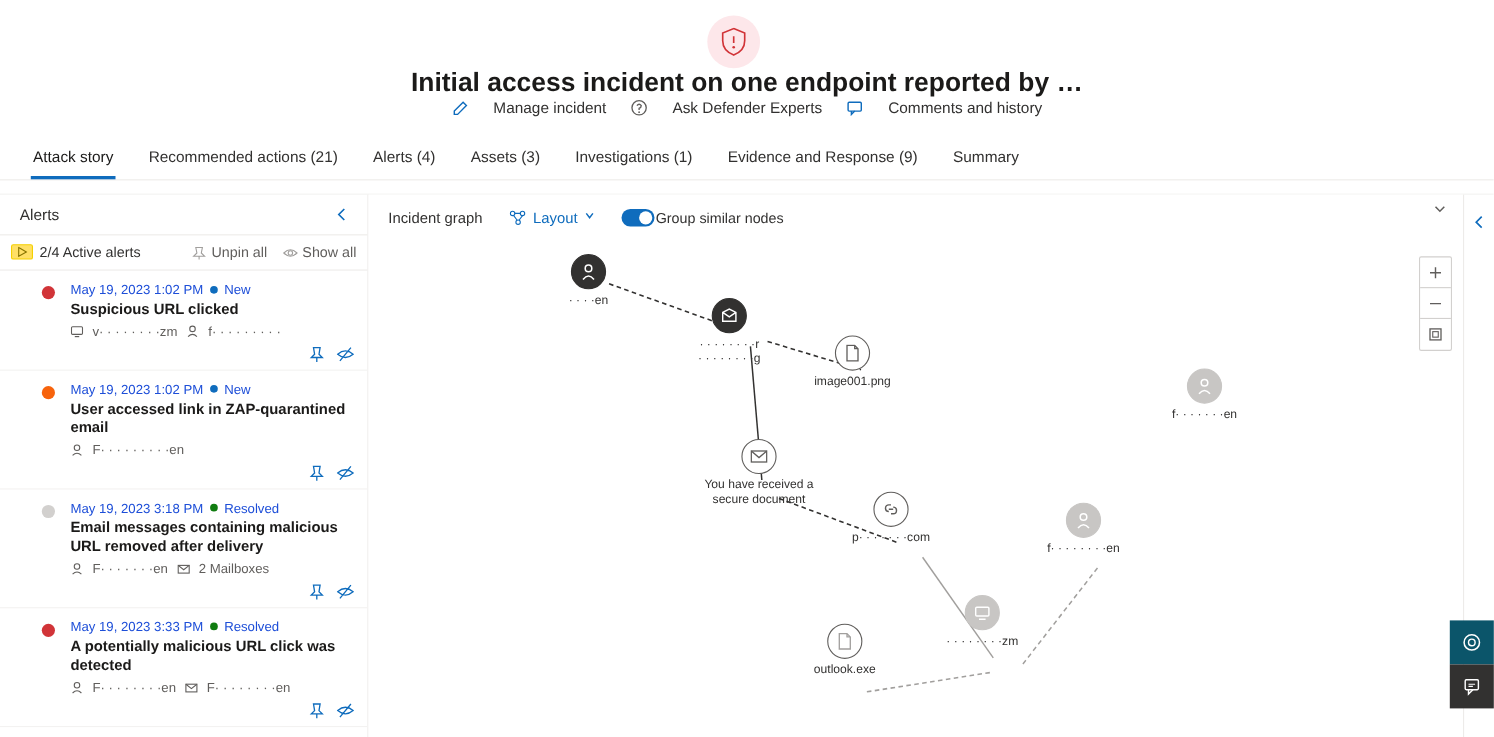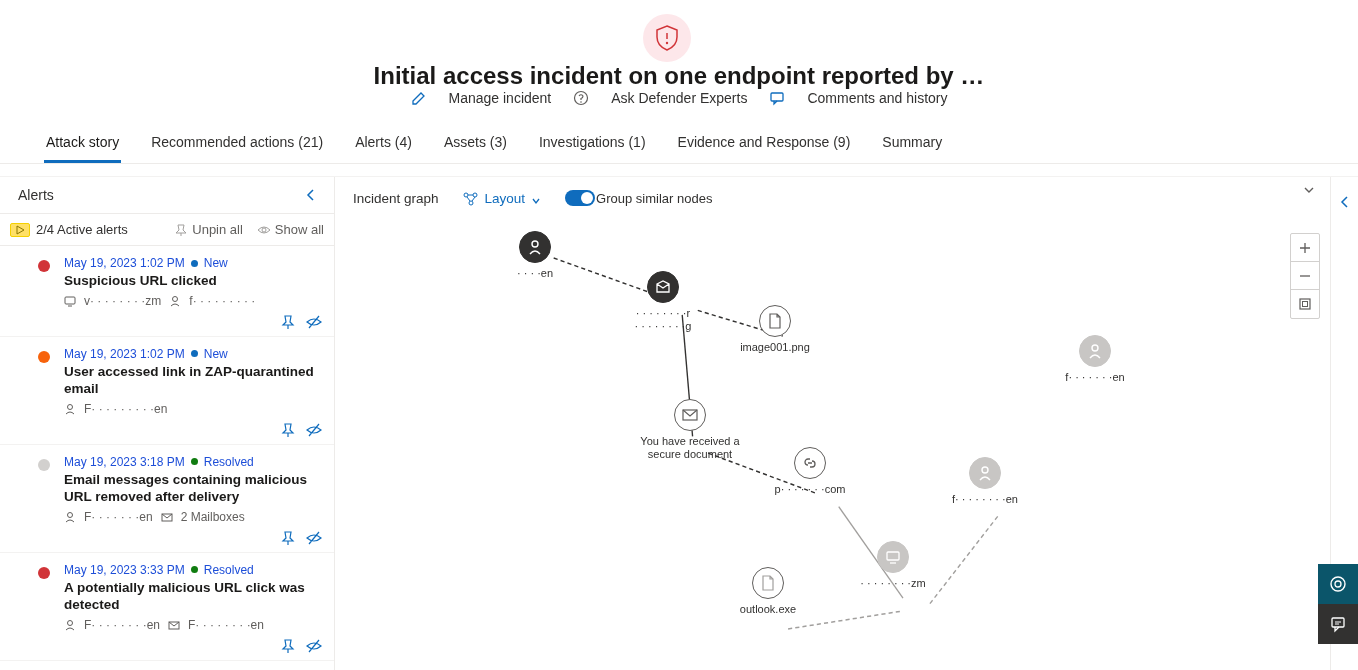--- a/index.html
+++ b/index.html
@@ -3,49 +3,49 @@
 <meta charset="utf-8">
 <style>
   * { box-sizing: border-box; margin: 0; padding: 0; }
   html, body { width: 1358px; height: 670px; font-family: "Segoe UI", Tahoma, sans-serif; font-size: 13px; color: #323130; background: #fff; overflow: hidden; }
   .header { display: flex; align-items: center; padding: 14px 24px 10px 24px; flex-direction: column; }
   .shield-circle { width: 48px; height: 48px; border-radius: 50%; background: #fde7ea; display: flex; align-items: center; justify-content: center; margin-right: 24px; }
   .page-title { font-size: 24px; font-weight: 600; color: #1b1a19; flex: 0 0 auto; }
   .header-spacer { flex: 1; }
   .header-actions { display: flex; gap: 22px; align-items: center; color: #323130; }
   .header-actions .action { display: flex; align-items: center; gap: 22px; cursor: pointer; font-size: 14px; }
-  .tabs { display: flex; gap: 28px; padding: 12px 28px 0 44px; border-bottom: 1px solid #edebe9; }
+  .tabs { display: flex; gap: 28px; padding: 12px 28px 0 28px; border-bottom: 1px solid #edebe9; }
   .tab { padding: 6px 2px 10px 2px; cursor: pointer; font-size: 14px; color: #323130; border-bottom: 3px solid transparent; }
   .tab.active { color: #1b1a19; font-weight: 500; border-bottom: 3px solid #0f6cbd; }
   .content { display: flex; height: calc(670px - 60px - 43px); border-top: 1px solid #f3f2f1; margin-top: 12px; }
   .sidebar { width: 335px; border-right: 1px solid #edebe9; display: flex; flex-direction: column; }
   .sidebar-header { display: flex; align-items: center; justify-content: space-between; padding: 10px 16px 10px 18px; border-bottom: 1px solid #edebe9; }
   .sidebar-title { font-size: 14px; font-weight: 500; }
   .sidebar-toolbar { display: flex; align-items: center; justify-content: space-between; padding: 8px 10px 8px 10px; border-bottom: 1px solid #edebe9; }
-  .active-alerts { display: flex; align-items: center; gap: 6px; }
+  .active-alerts { display: flex; align-items: flex-start; gap: 6px; }
   .play-badge { background: #ffe066; border: 1px solid #f5d000; border-radius: 2px; padding: 1px 4px; display:flex; align-items:center; }
   .toolbar-btn { display: flex; align-items: center; gap: 4px; color: #605e5c; cursor: pointer; font-size: 13px; }
   .alert-list { overflow-y: auto; flex: 1; }
   .alert-item { position: relative; padding: 10px 14px 28px 64px; border-bottom: 1px solid #f3f2f1; }
   .alert-dot { position: absolute; left: 38px; top: 14px; width: 12px; height: 12px; border-radius: 50%; }
   .dot-red { background: #d13438; }
   .dot-orange { background: #f7630c; }
   .dot-grey { background: #d2d0ce; }
   .alert-meta { display: flex; align-items: center; gap: 6px; font-size: 12px; color: #1d4ed8; margin-bottom: 2px; }
   .status-dot { width: 7px; height: 7px; border-radius: 50%; display:inline-block; }
   .status-new { background: #0f6cbd; }
   .status-resolved { background: #107c10; }
   .alert-title { font-size: 13.5px; font-weight: 600; color: #1b1a19; line-height: 1.3; margin-bottom: 4px; }
   .alert-sub { display: flex; align-items: center; gap: 8px; font-size: 12px; color: #605e5c; }
   .alert-actions { position: absolute; right: 12px; bottom: 6px; display: flex; gap: 10px; color:#0f6cbd; }
   .alert-sub svg { flex-shrink: 0; }
   .graph-pane { flex: 1; position: relative; background: #fff; }
   .graph-toolbar { display: flex; align-items: center; gap: 24px; padding: 10px 18px; height: 42px; }
   .graph-title { font-size: 13.5px; font-weight: 500; }
-  .layout-btn { display: flex; align-items: flex-end; gap: 6px; color: #0f6cbd; cursor: pointer; font-size: 13.5px; }
+  .layout-btn { display: flex; align-items: flex-start; gap: 6px; color: #0f6cbd; cursor: pointer; font-size: 13.5px; }
   .toggle { width: 30px; height: 16px; background: #0f6cbd; border-radius: 10px; position: relative; cursor: pointer; }
   .toggle::after { content: ""; position: absolute; right: 2px; top: 2px; width: 12px; height: 12px; background: #fff; border-radius: 50%; }
   .graph-canvas { position: absolute; top: 42px; left: 0; right: 0; bottom: 0; }
   .node { position: absolute; display: flex; flex-direction: column; align-items: center; width: 90px; }
   .node-circle { width: 32px; height: 32px; border-radius: 50%; border: 1.5px solid #605e5c; background: #fff; display: flex; align-items: center; justify-content: center; }
   .node-circle.dark { background: #323130; border-color: #323130; }
   .node-circle.grey { background: #c8c6c4; border-color: #c8c6c4; }
   .node-label { font-size: 11px; color: #323130; text-align: center; margin-top: 4px; line-height: 1.2; max-width: 110px; }
   .edges { position: absolute; top: 0; left: 0; width: 100%; height: 100%; pointer-events: none; }
   .zoom-controls { position: absolute; right: 10px; top: 14px; display: flex; flex-direction: column; border: 1px solid #d2d0ce; border-radius: 2px; background:#fff; }

